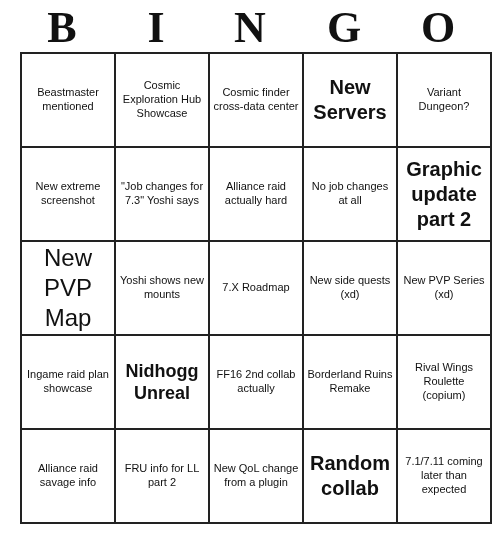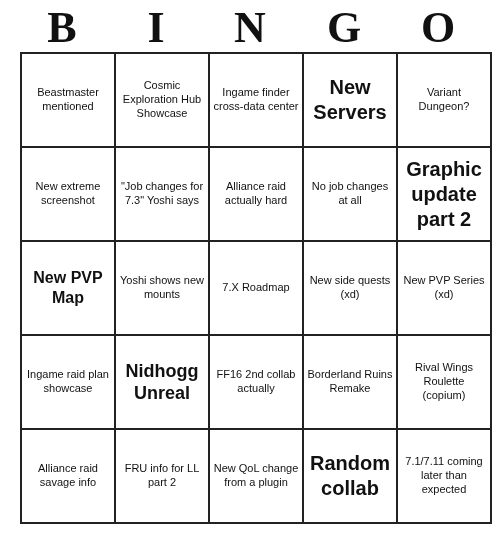--- a/index.html
+++ b/index.html
@@ -43,22 +43,22 @@
       align-items: center;
       justify-content: center;
       text-align: center;
       font-size: 11px;
       line-height: 1.25;
       padding: 4px 3px;
       color: #111;
       background: #fff;
     }
     .bingo-cell.bold-large {
-      font-size: 16px;
-      font-weight: bold;
+      font-size: 24px;
+      font-weight: normal;
     }
     .bingo-cell.bold-medium {
       font-size: 20px;
       font-weight: bold;
     }
     .bingo-cell.nidhogg {
       font-size: 18px;
       font-weight: bold;
       text-align: center;
     }
@@ -70,21 +70,21 @@
 <span class="bingo-letter">B</span>
     <span class="bingo-letter">I</span>
     <span class="bingo-letter">N</span>
     <span class="bingo-letter">G</span>
     <span class="bingo-letter">O</span>
   </div>
 
 <div class="bingo-grid">
 <div class="bingo-cell">Beastmaster mentioned</div>
     <div class="bingo-cell">Cosmic Exploration Hub Showcase</div>
-    <div class="bingo-cell">Ingame finder cross-data center</div>
+    <div class="bingo-cell">Cosmic finder cross-data center</div>
     <div class="bingo-cell bold-medium">New Servers</div>
     <div class="bingo-cell">Variant Dungeon?</div>
     <div class="bingo-cell">New extreme screenshot</div>
     <div class="bingo-cell">"Job changes for 7.3" Yoshi says</div>
     <div class="bingo-cell">Alliance raid actually hard</div>
     <div class="bingo-cell">No job changes at all</div>
     <div class="bingo-cell bold-medium">Graphic update part 2</div>
     <div class="bingo-cell bold-large">New PVP Map</div>
     <div class="bingo-cell">Yoshi shows new mounts</div>
     <div class="bingo-cell">7.X Roadmap</div>

